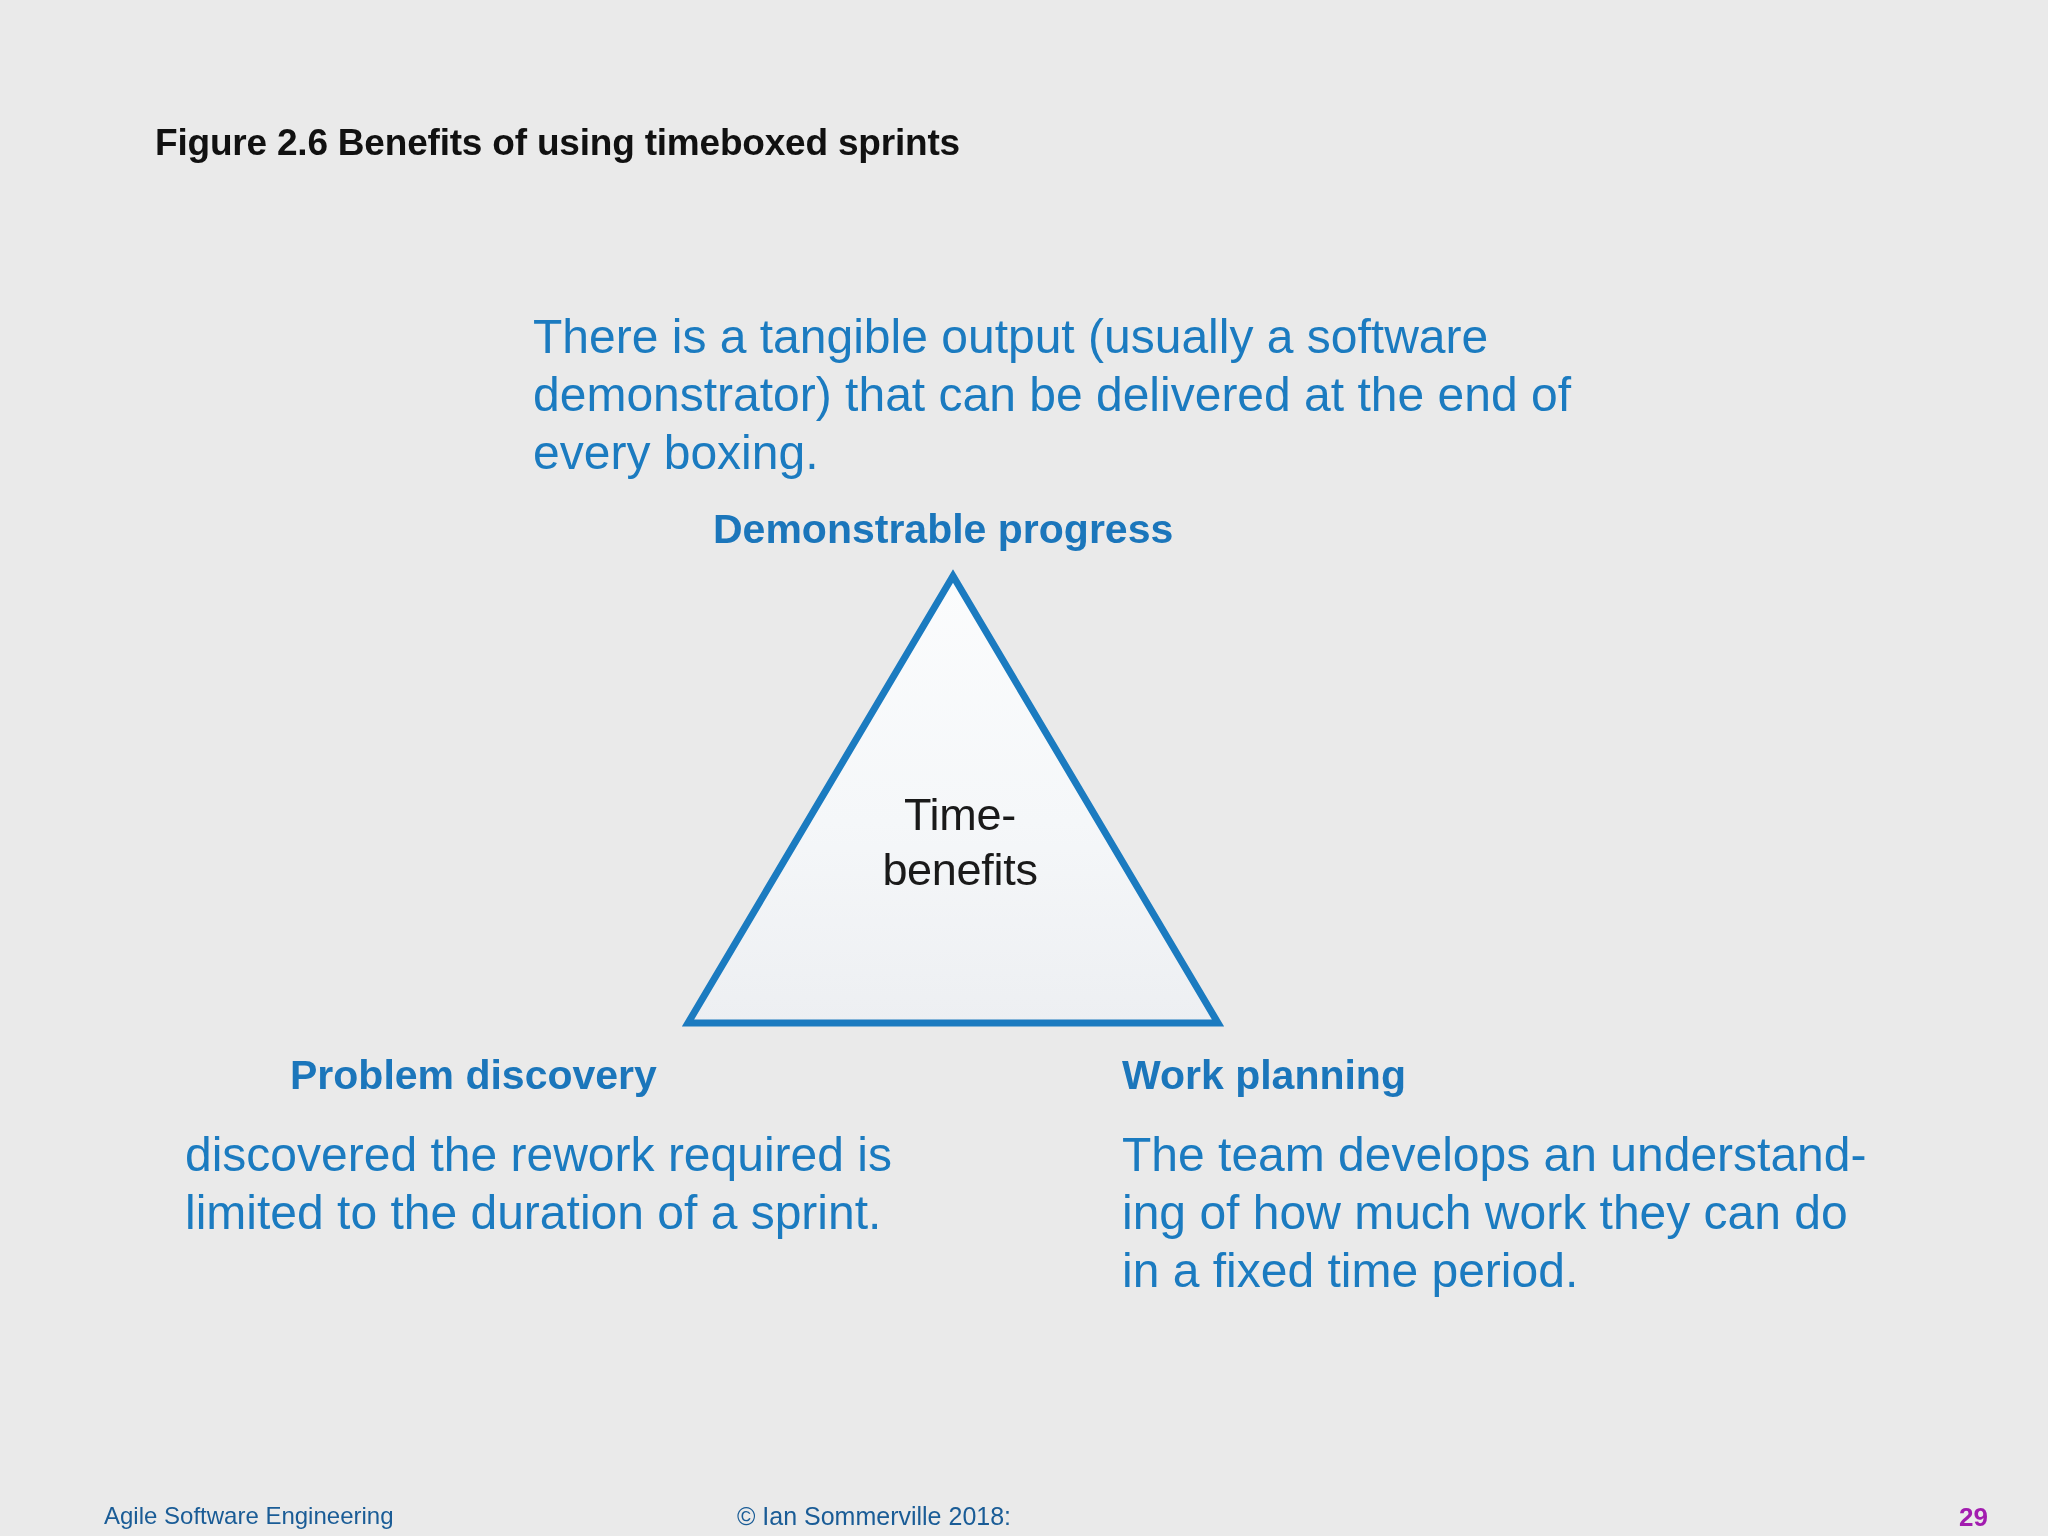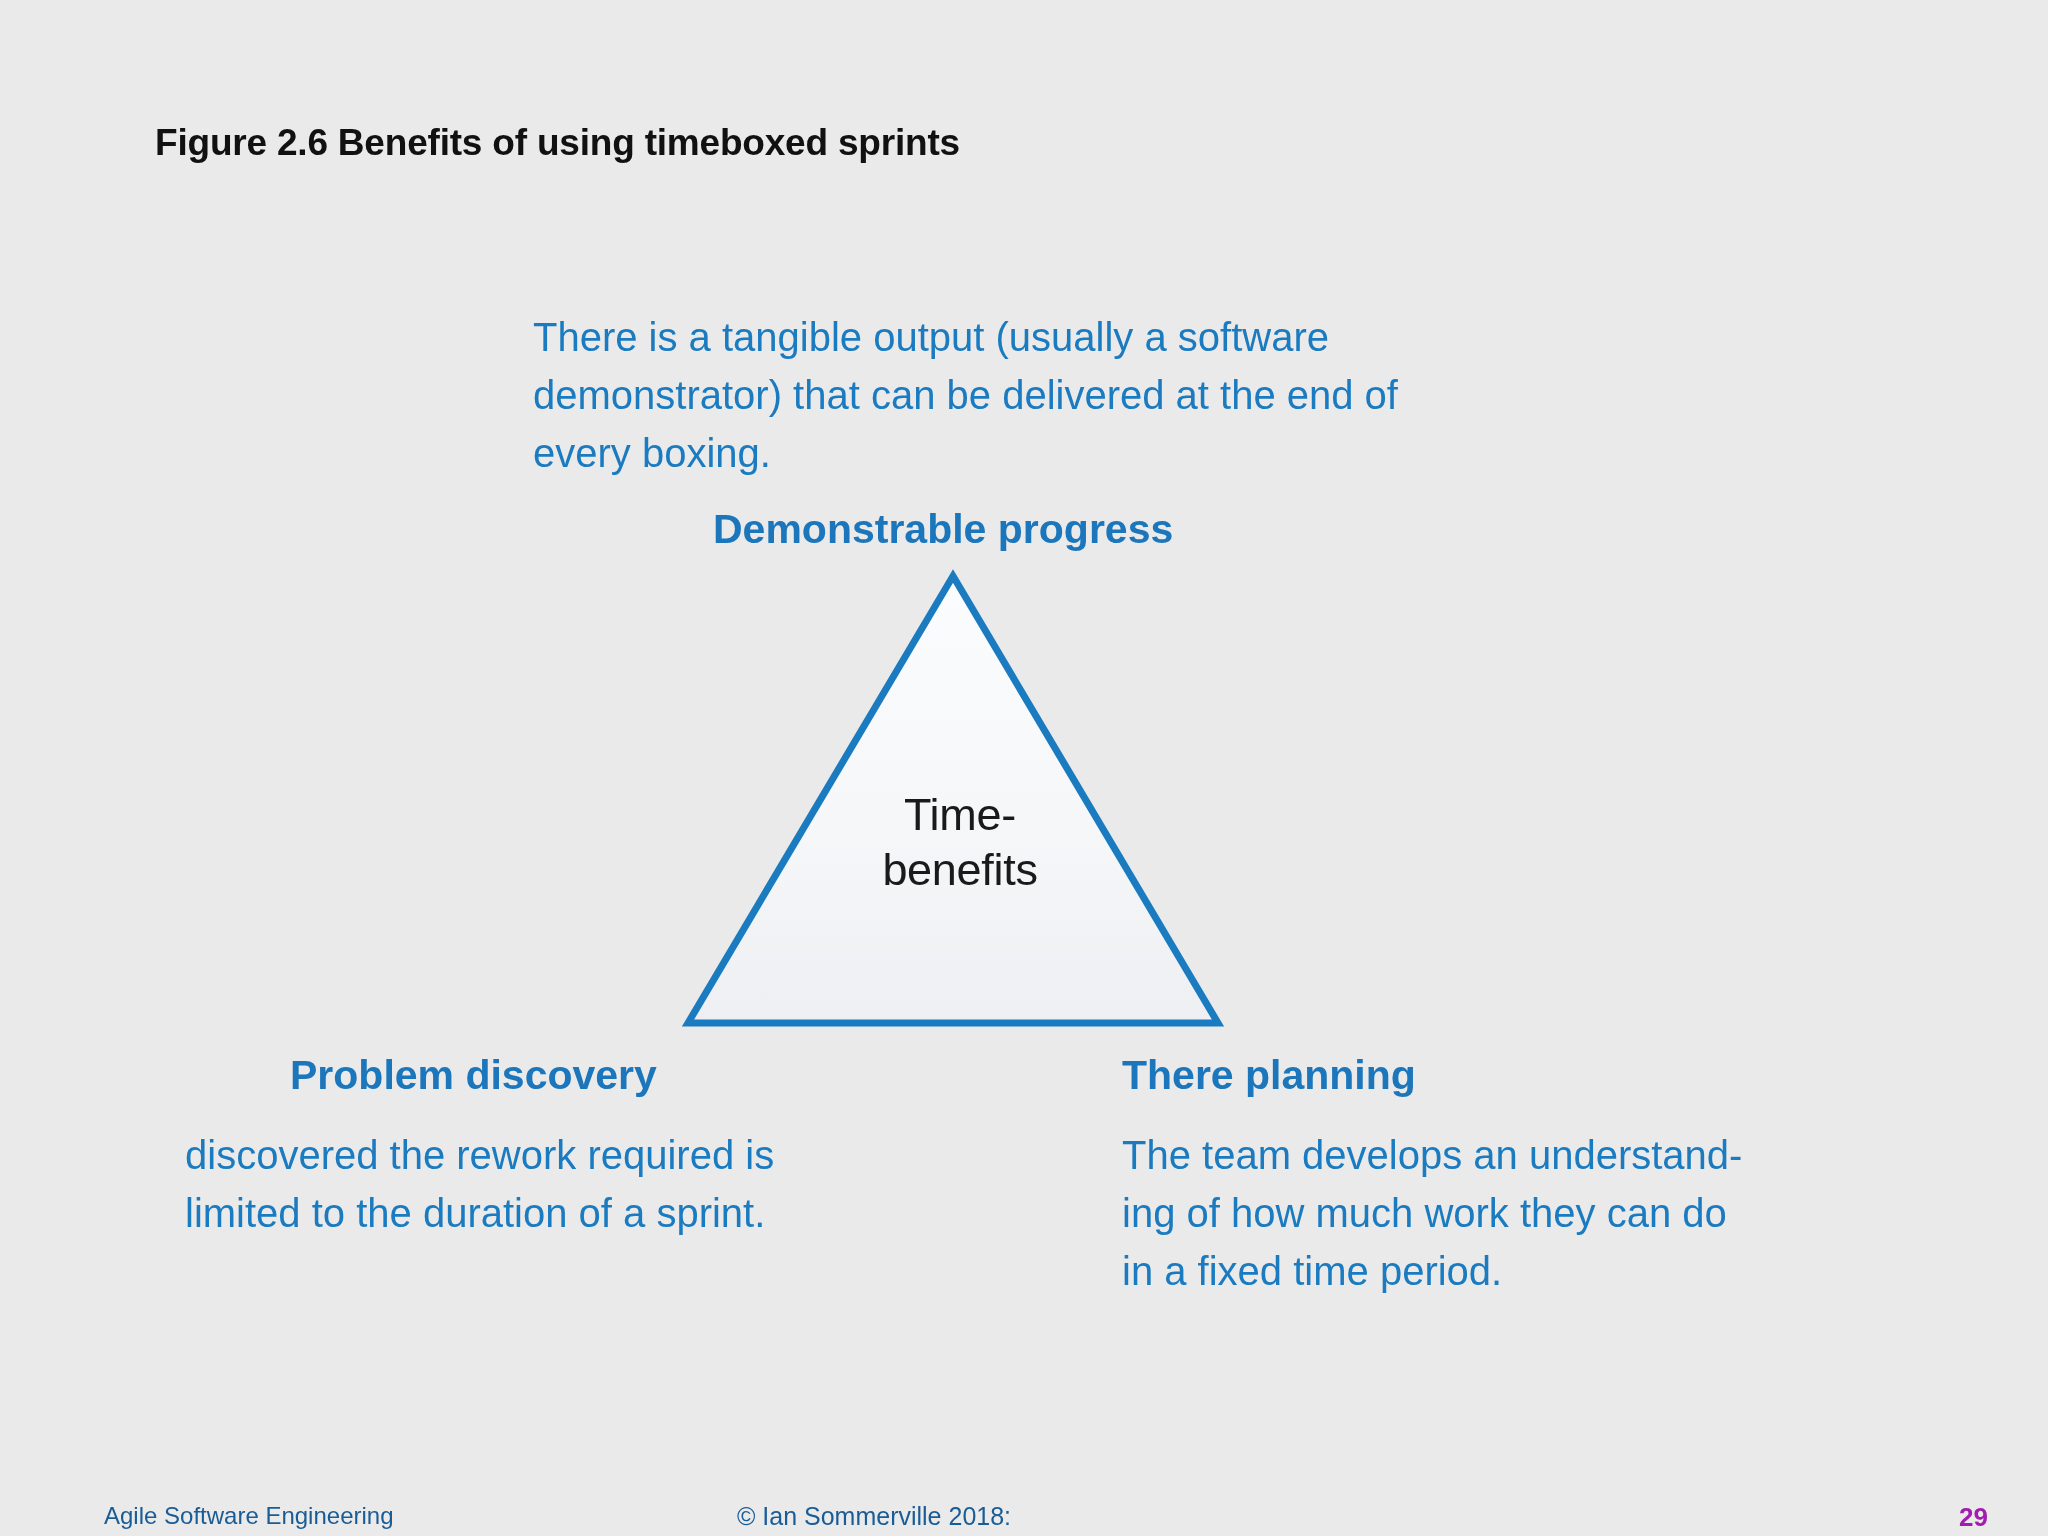--- a/index.html
+++ b/index.html
@@ -34,21 +34,21 @@
     letter-spacing: -0.2px;
     color: #111111;
     white-space: nowrap;
   }
 
   
   .body-text {
     position: absolute;
     color: #1B7BC0;
     font-family: "Liberation Sans", sans-serif;
-    font-size: 40px;
+    font-size: 48px;
     line-height: 58px;
     font-weight: normal;
   }
   .body-text .ln {
     display: block;
     white-space: nowrap;
   }
 
   
   .vertex-heading {
@@ -188,21 +188,21 @@
       <span class="ln">benefits</span>
     </div>
   </div>
 
   <div class="vertex-heading" id="label-problem-discovery">Problem discovery</div>
   <div class="body-text" id="text-problem-discovery">
     <span class="ln">discovered the rework required is</span>
     <span class="ln">limited to the duration of a sprint.</span>
   </div>
 
-  <div class="vertex-heading" id="label-work-planning">There planning</div>
+  <div class="vertex-heading" id="label-work-planning">Work planning</div>
   <div class="body-text" id="text-work-planning">
     <span class="ln">The team develops an understand-</span>
     <span class="ln">ing of how much work they can do</span>
     <span class="ln">in a fixed time period.</span>
   </div>
 
   <div id="footer">
     <div id="footer-left">Agile Software Engineering</div>
     <div id="footer-center">© Ian Sommerville 2018:</div>
     <div id="footer-page-number">29</div>

